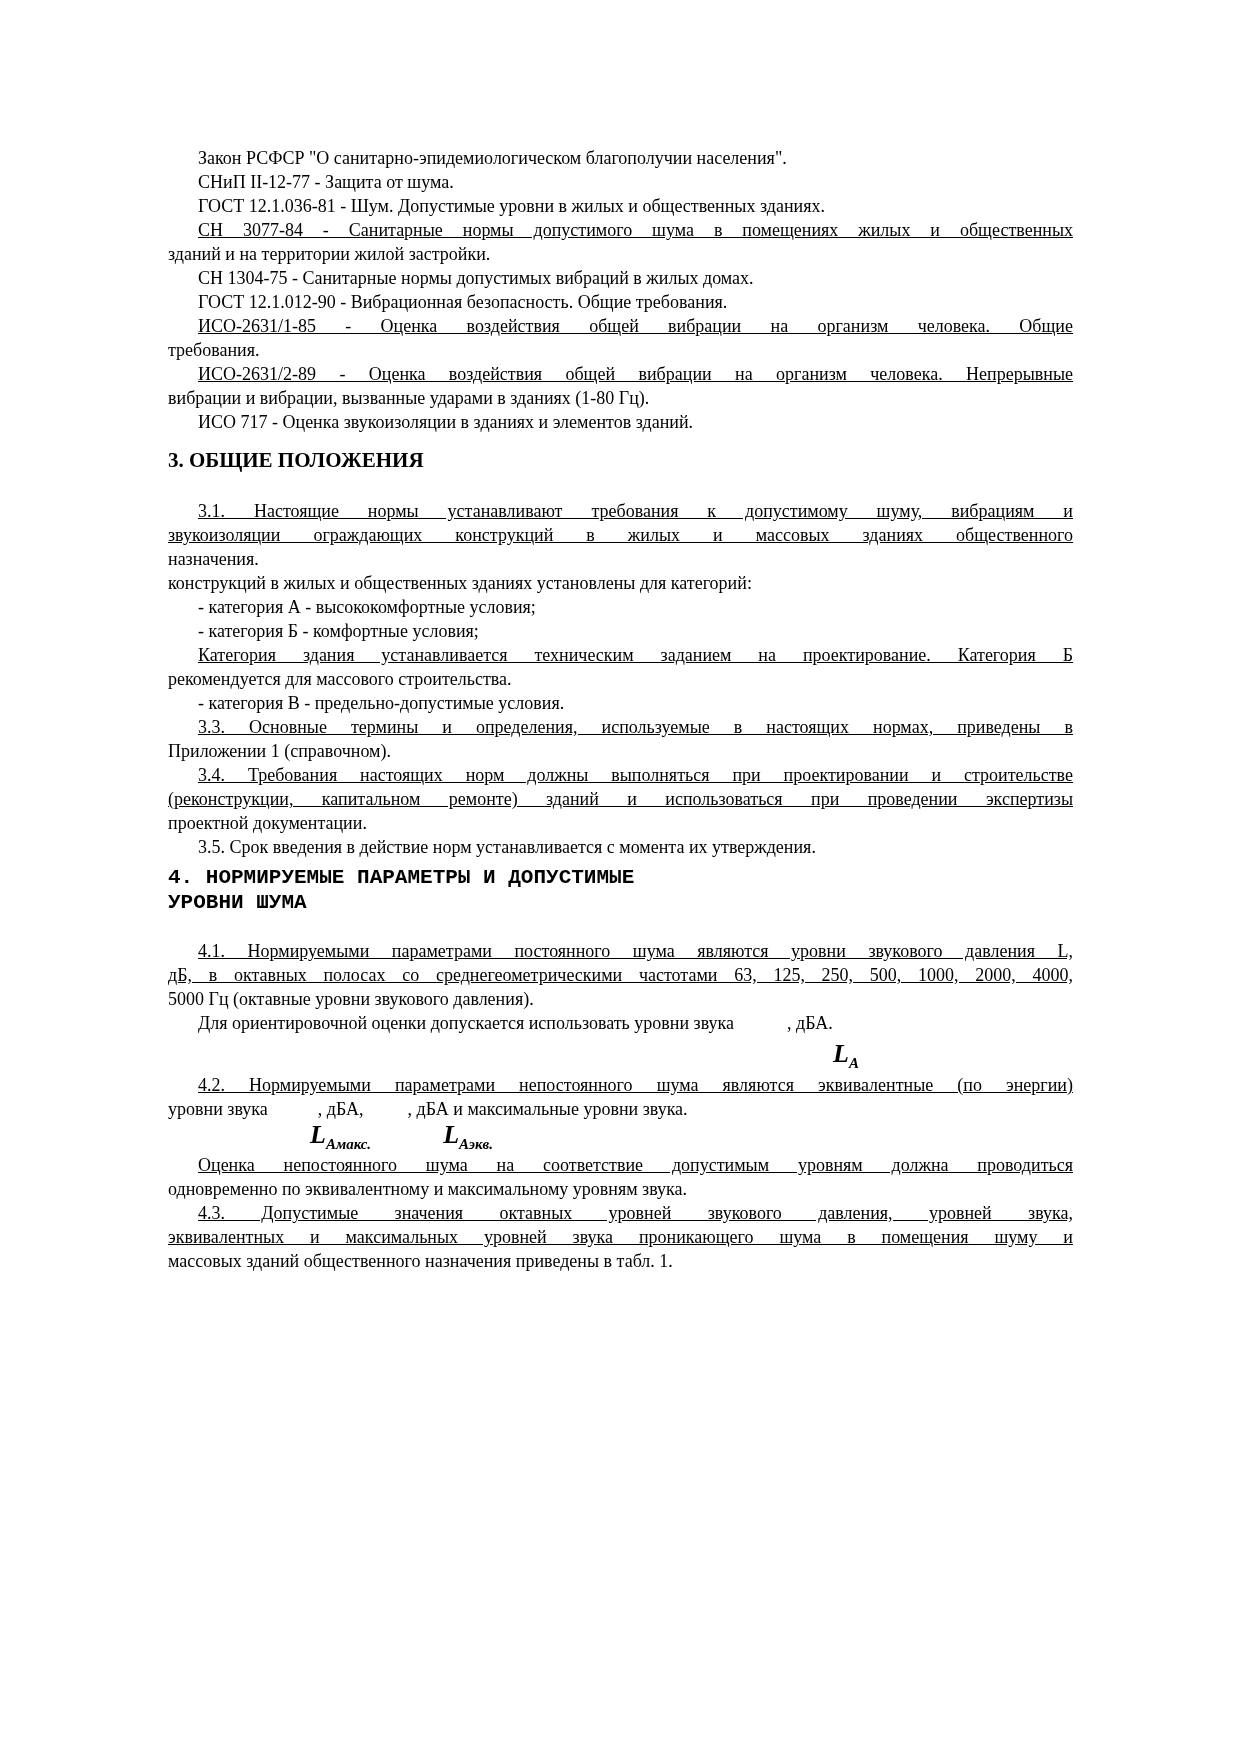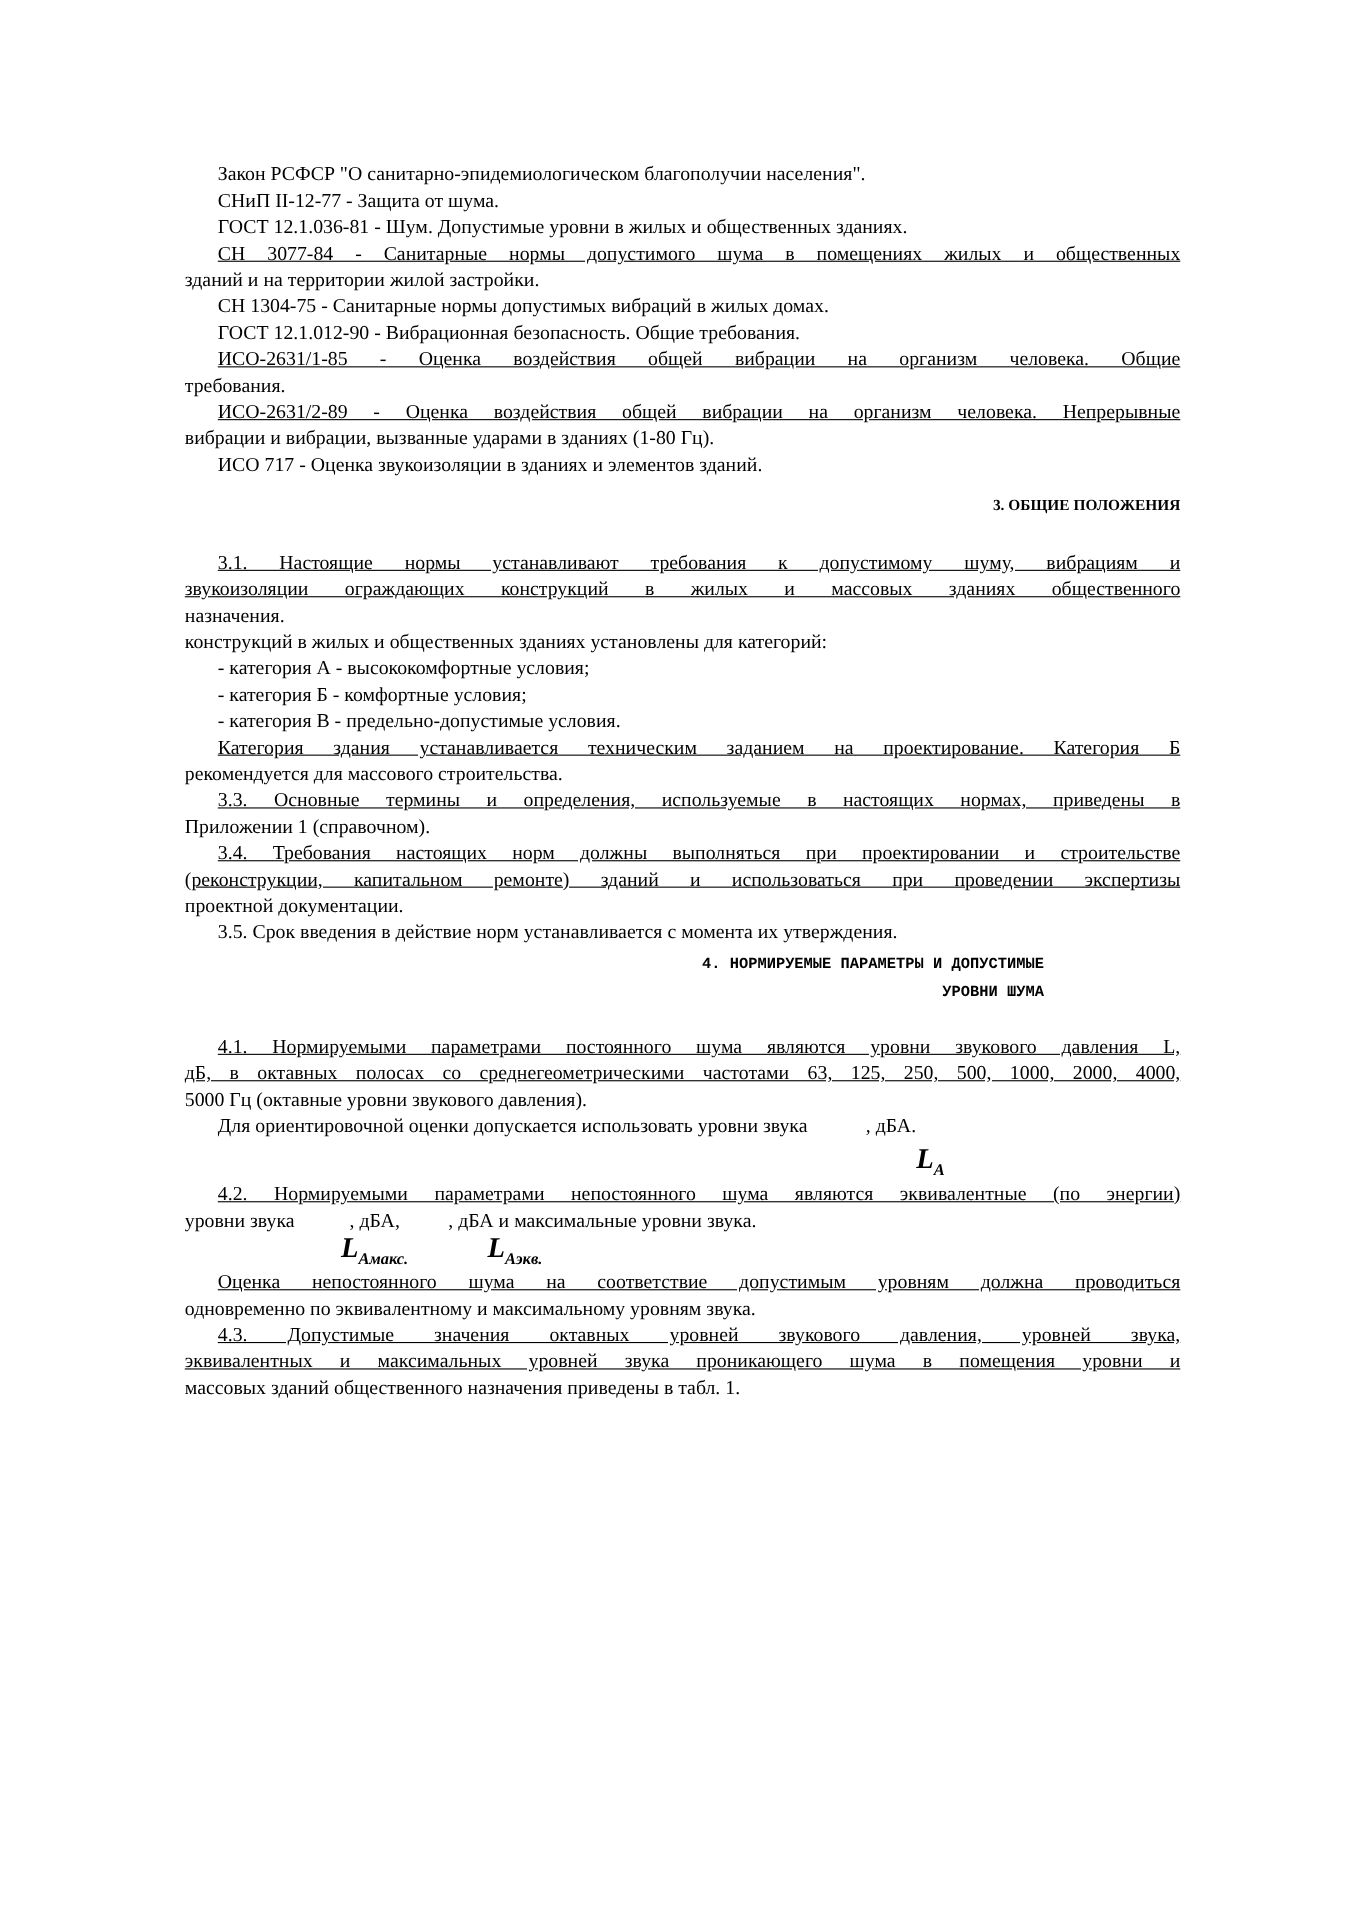--- a/index.html
+++ b/index.html
@@ -20,22 +20,22 @@
   }
   
   .j { text-align:justify; text-align-last:justify;text-decoration:underline; }
   
   .l { text-align:left; }
   
   .ind { padding-left:30px; }
 
   .h-sec {
     font-weight:bold;
-    text-align:right;
-    font-size:14px;
+    text-align:left;
+    font-size:21px;
     line-height:25px;
   }
   .h-sec3 { margin:14px 0 26px 0; }
   .h-sec4 { margin:6px 124px 24px 0;font-family:Liberation Mono, monospace; }
 
   .gap { display:inline-block; height:1px; vertical-align:baseline; }
   .gap-53 { width:53px; }
   .gap-50 { width:50px; }
   .gap-44 { width:44px; }
   .gap-72 { width:72px; }
@@ -101,25 +101,25 @@
     <div>
       <div class="l">конструкций в жилых и общественных зданиях установлены для категорий:</div>
     </div>
     <div>
       <div class="l ind">- категория А - высококомфортные условия;</div>
     </div>
     <div>
       <div class="l ind">- категория Б - комфортные условия;</div>
     </div>
     <div>
-      <div class="l ind">- категория В - предельно-допустимые условия.</div>
+      <div class="j ind">Категория здания устанавливается техническим заданием на проектирование. Категория Б</div>
+      <div class="l">рекомендуется для массового строительства.</div>
     </div>
     <div>
-      <div class="j ind">Категория здания устанавливается техническим заданием на проектирование. Категория Б</div>
-      <div class="l">рекомендуется для массового строительства.</div>
+      <div class="l ind">- категория В - предельно-допустимые условия.</div>
     </div>
     <div>
       <div class="j ind">3.3. Основные термины и определения, используемые в настоящих нормах, приведены в</div>
       <div class="l">Приложении 1 (справочном).</div>
     </div>
     <div>
       <div class="j ind">3.4. Требования настоящих норм должны выполняться при проектировании и строительстве</div>
       <div class="j">(реконструкции, капитальном ремонте) зданий и использоваться при проведении экспертизы</div>
       <div class="l">проектной документации.</div>
     </div>
@@ -155,18 +155,18 @@
       <span class="formula"><span>L</span><sub>Амакс.</sub></span><span class="gap gap-72"></span><span class="formula"><span>L</span><sub>Аэкв.</sub></span>
     </div>
 
     <div>
       <div class="j ind">Оценка непостоянного шума на соответствие допустимым уровням должна проводиться</div>
       <div class="l">одновременно по эквивалентному и максимальному уровням звука.</div>
     </div>
 
     <div>
       <div class="j ind">4.3. Допустимые значения октавных уровней звукового давления, уровней звука,</div>
-      <div class="j">эквивалентных и максимальных уровней звука проникающего шума в помещения уровни и</div>
+      <div class="j">эквивалентных и максимальных уровней звука проникающего шума в помещения шуму и</div>
       <div class="l">массовых зданий общественного назначения приведены в табл. 1.</div>
     </div>
 
   </div>
 </div>
 
 </body></html>

